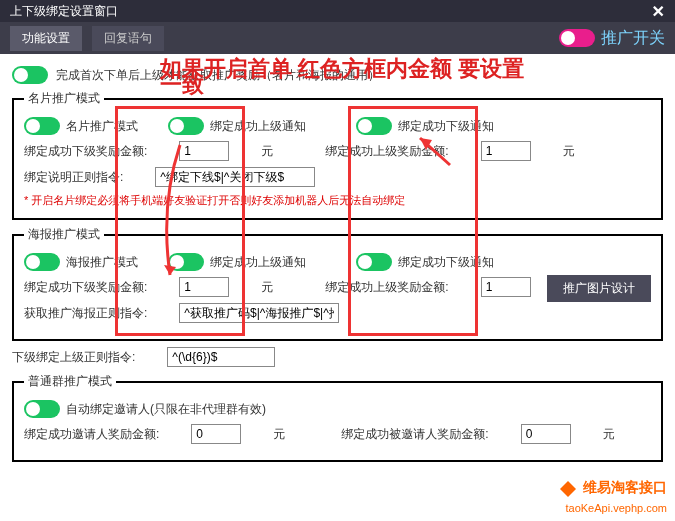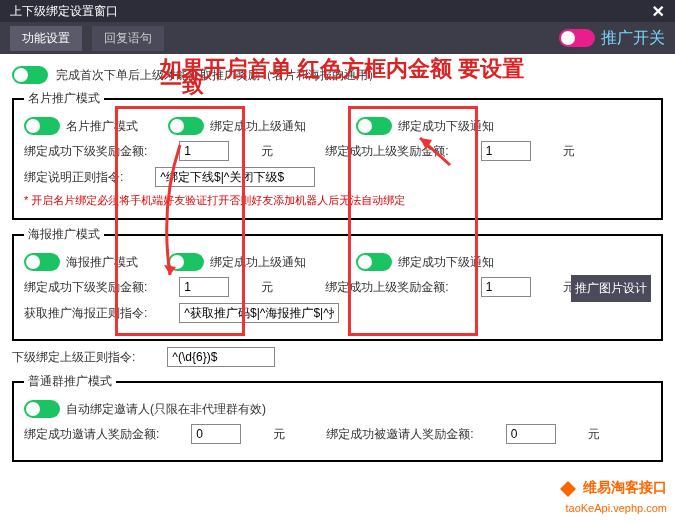--- a/index.html
+++ b/index.html
@@ -21,21 +21,21 @@
 fieldset{border:2px solid #000000;margin:6px 0;padding:6px 10px 10px;position:relative}
 legend{font-size:12px;padding:0 4px;color:#333}
 .toggle-row{display:flex;gap:30px;margin:4px 0;align-items:center}
 .toggle{display:flex;align-items:center;gap:6px}
 .amount-row{display:flex;gap:32px;margin:6px 0;align-items:center}
 .lbl{white-space:nowrap}
 input[type=text]{border:1px solid #888;height:20px;padding:0 4px;font-size:12px}
 .amt{width:50px}
 .regex-in{width:160px}
 .warn{color:#d00;font-size:11px;margin-top:4px}
-.btn-dark{background:#4a4a5a;color:#fff;border:none;padding:5px 4px;font-size:12px;cursor:pointer}
+.btn-dark{background:#4a4a5a;color:#fff;border:none;padding:5px 16px;font-size:12px;cursor:pointer}
 .poster-btn{position:absolute;right:10px;top:32px}
 .watermark{position:absolute;right:8px;bottom:6px;font-size:11px;color:#f60;text-align:right;line-height:1.3}
 .wm-logo{display:inline-block;width:24px;height:24px;vertical-align:middle}
 .overlay-text{position:absolute;color:#d22;font-size:22px;font-weight:bold;pointer-events:none;z-index:5}
 .red-box{position:absolute;border:3px solid #e33;pointer-events:none;z-index:4}
 .arrow{position:absolute;z-index:5;pointer-events:none}
 </style>
 </head>
 <body>
 
@@ -150,21 +150,21 @@
           <span class="pill on-green">
             <span class="knob"></span>
           </span>
           <span>自动绑定邀请人(只限在非代理群有效)</span>
         </div>
     </div>
     <div class="amount-row">
       <span class="lbl">绑定成功邀请人奖励金额:</span>
       <input type="text" class="amt" value="0" style="">
       <span>元</span>
-      <span class="lbl" style="margin-left:9px">绑定成功被邀请人奖励金额:</span>
+      <span class="lbl" style="margin-left:24px">绑定成功被邀请人奖励金额:</span>
       <input type="text" class="amt" value="0" style="">
       <span>元</span>
     </div>
   </fieldset>
 </div>
 
 <div class="overlay-text" style="top:54px;left:160px">如果开启首单  红色方框内金额  要设置</div>
 <div class="overlay-text" style="top:70px;left:160px">一致</div>
 <div class="red-box" style="top:106px;left:115px;width:130px;height:230px"></div>
 <div class="red-box" style="top:106px;left:348px;width:130px;height:230px"></div>

